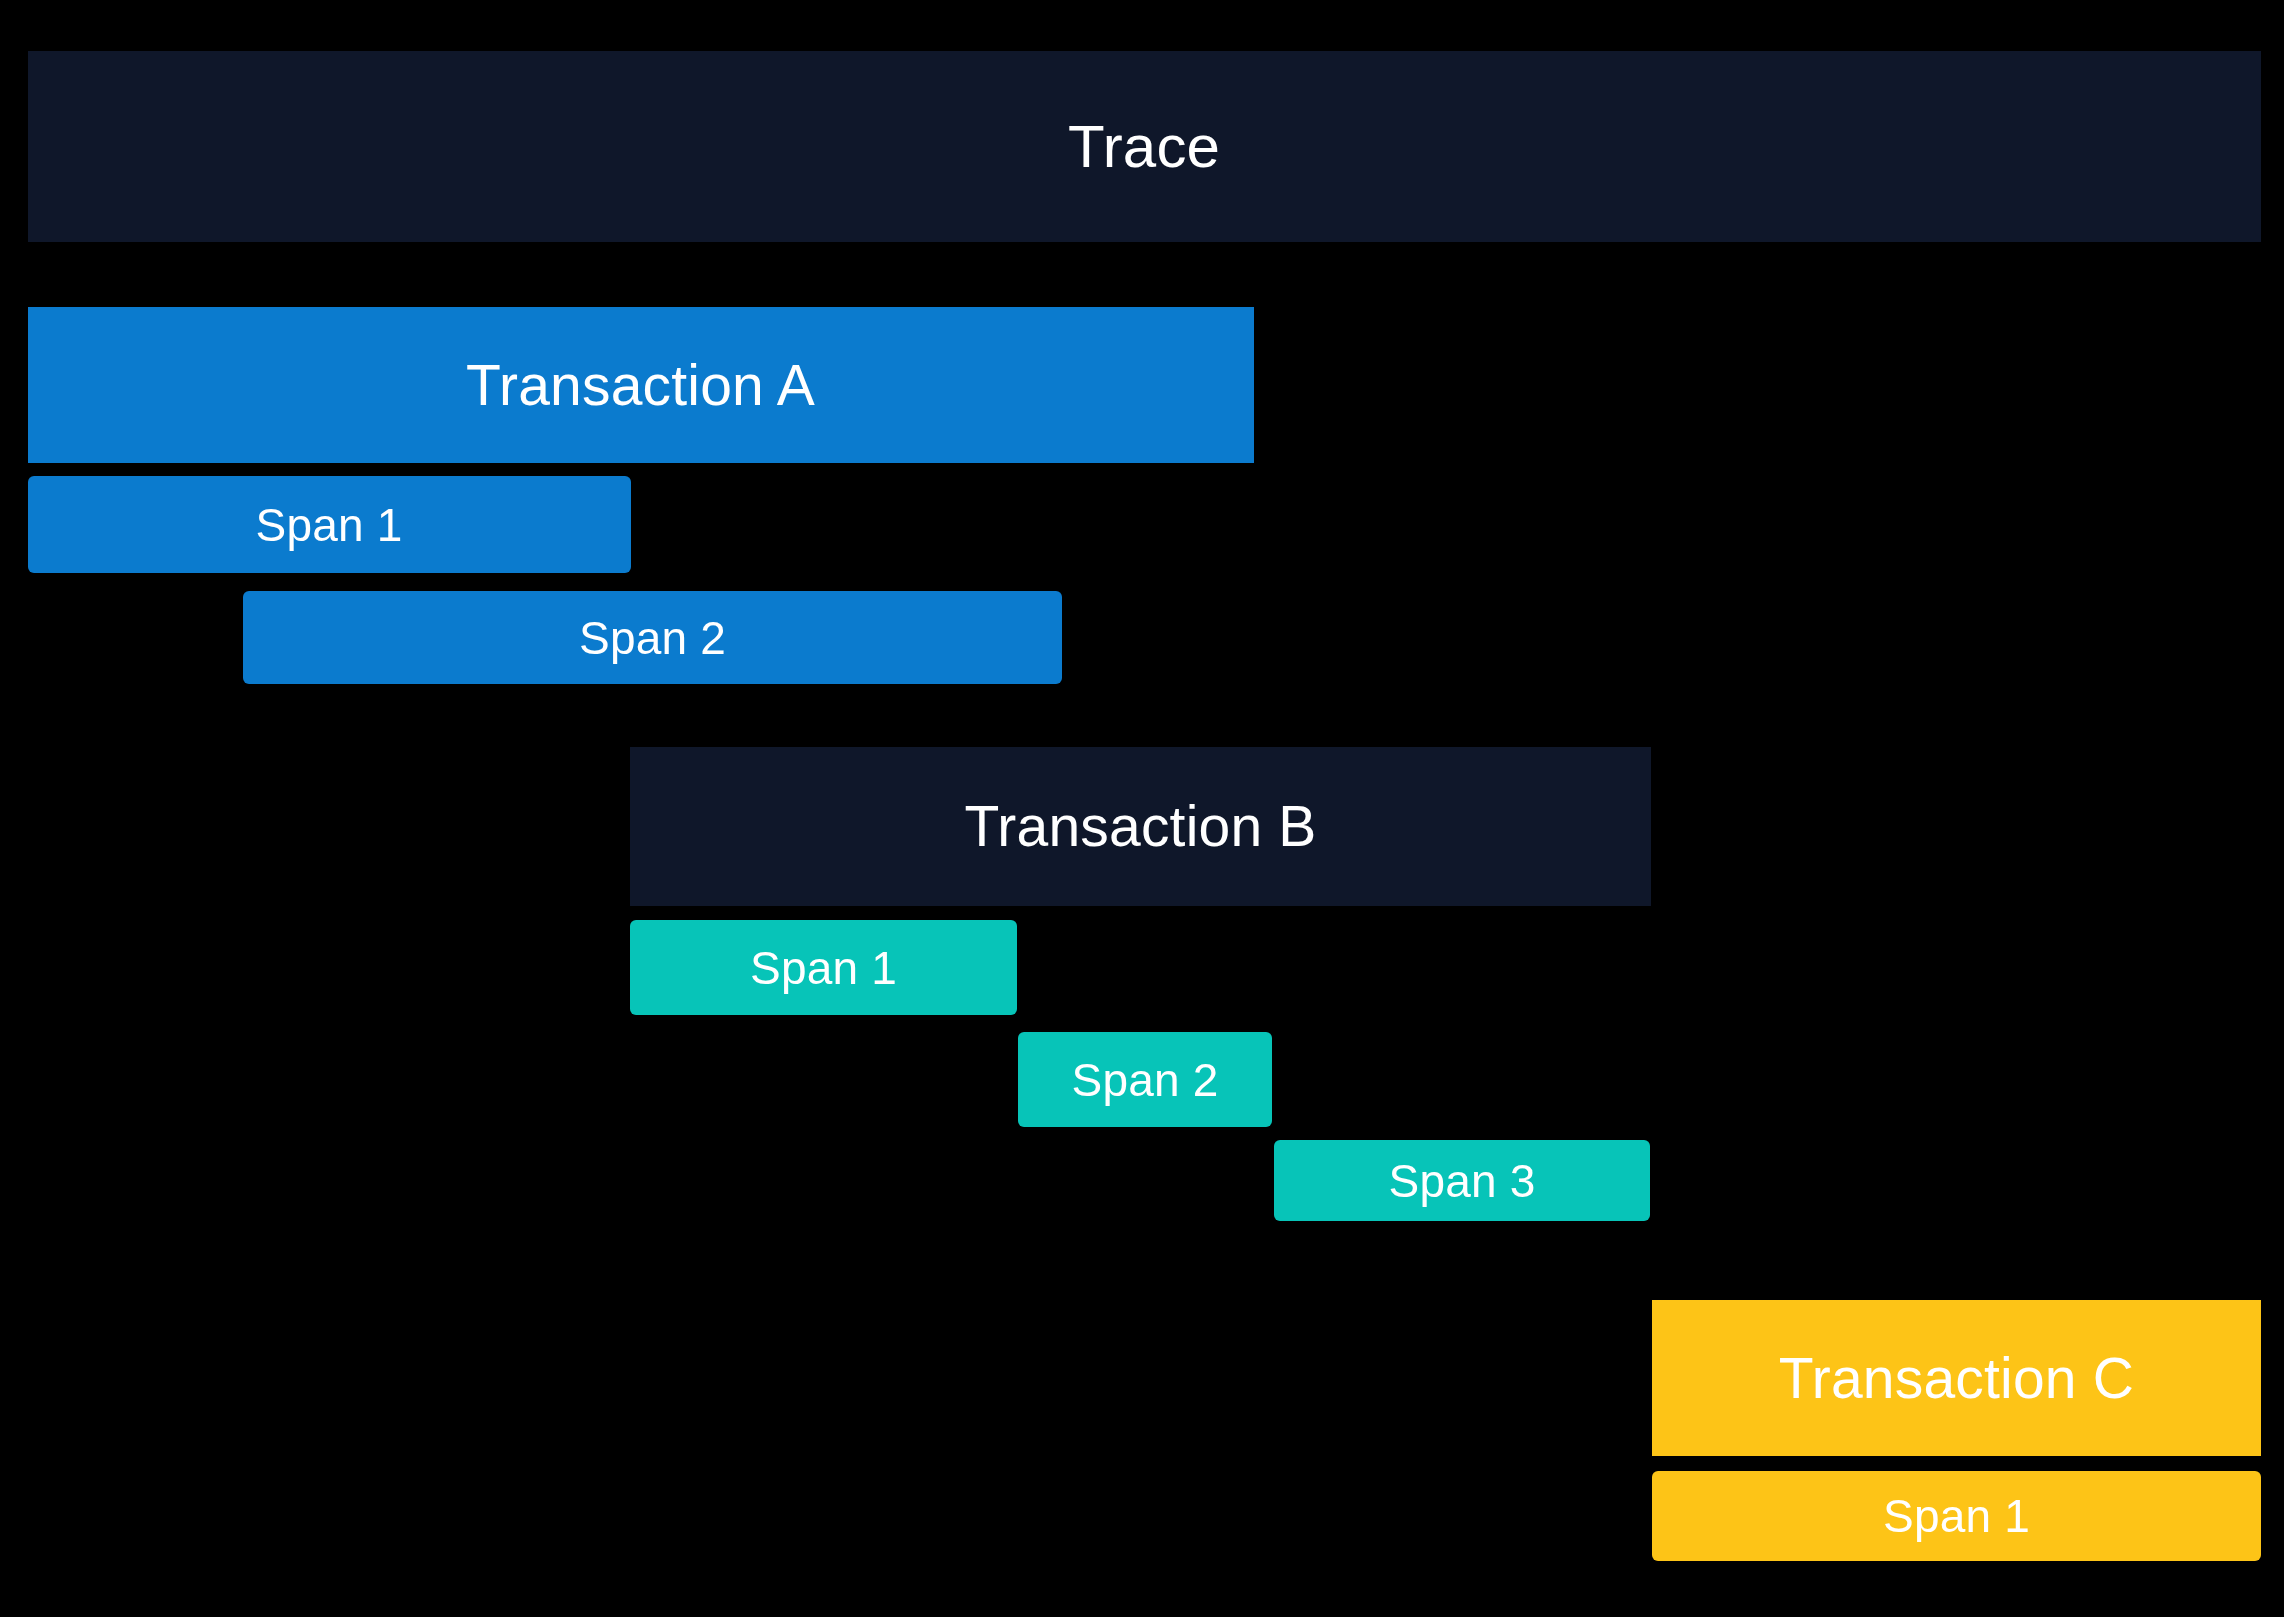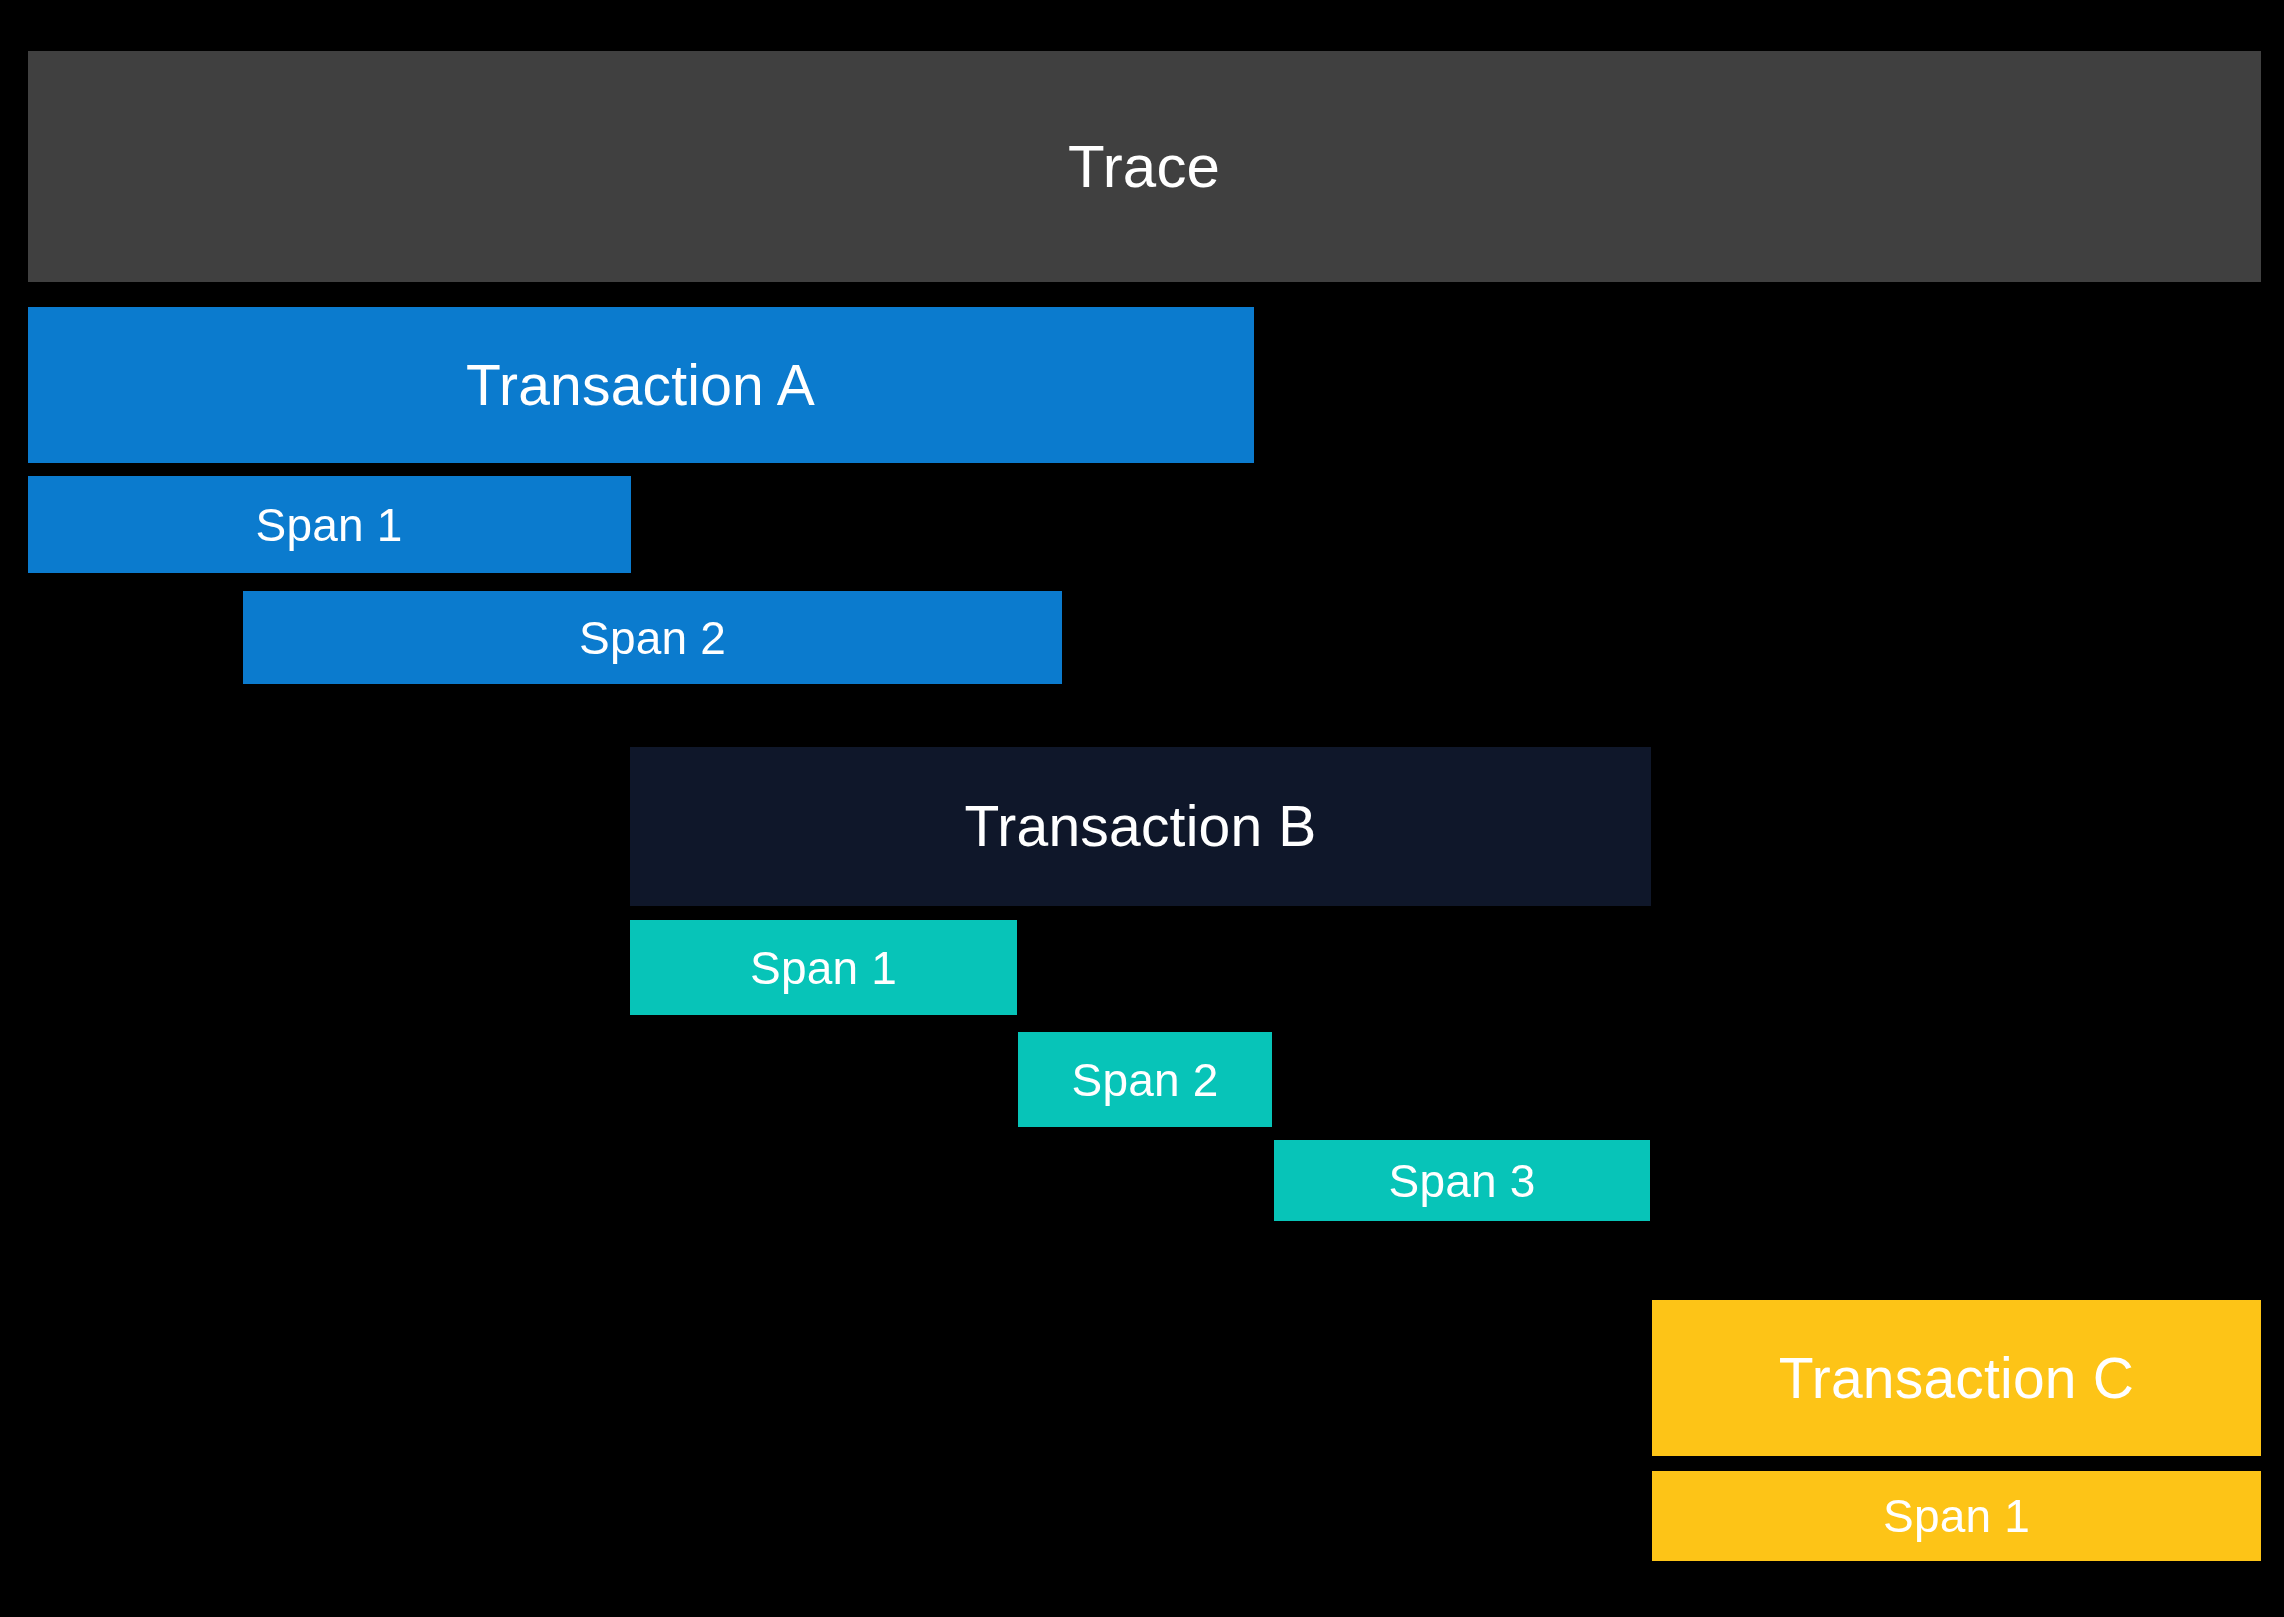--- a/index.html
+++ b/index.html
@@ -27,28 +27,28 @@
     letter-spacing: 0.2px;
     white-space: nowrap;
     overflow: hidden;
   }
   .bar-label {
     display: block;
   }
   
   .tier-trace  { font-size: 60px; }
   .tier-txn    { font-size: 57px; }
-  .tier-span   { font-size: 46px; }
+  .tier-span   { font-size: 46px; border-radius: 6px; }
 </style>
 </head>
 <body>
 
 <div id="canvas" style="width: 2284px; height: 1618px; background: rgb(0, 0, 0);">
 
-  <div class="bar tier-trace" style="left: 27.6px; top: 51px; width: 2233px; height: 231px; background: #404040;">
+  <div class="bar tier-trace" style="left: 27.6px; top: 51px; width: 2233px; height: 191px; background: #0f172a;">
     <span class="bar-label">Trace</span>
   </div>
 
   <div class="bar tier-txn" style="left: 27.6px; top: 307px; width: 1226px; height: 156px; background: rgb(11, 123, 206);">
     <span class="bar-label">Transaction A</span>
   </div>
 
   <div class="bar tier-span" style="left: 27.6px; top: 476px; width: 603px; height: 97px; background: rgb(11, 123, 206);">
     <span class="bar-label">Span 1</span>
   </div>

